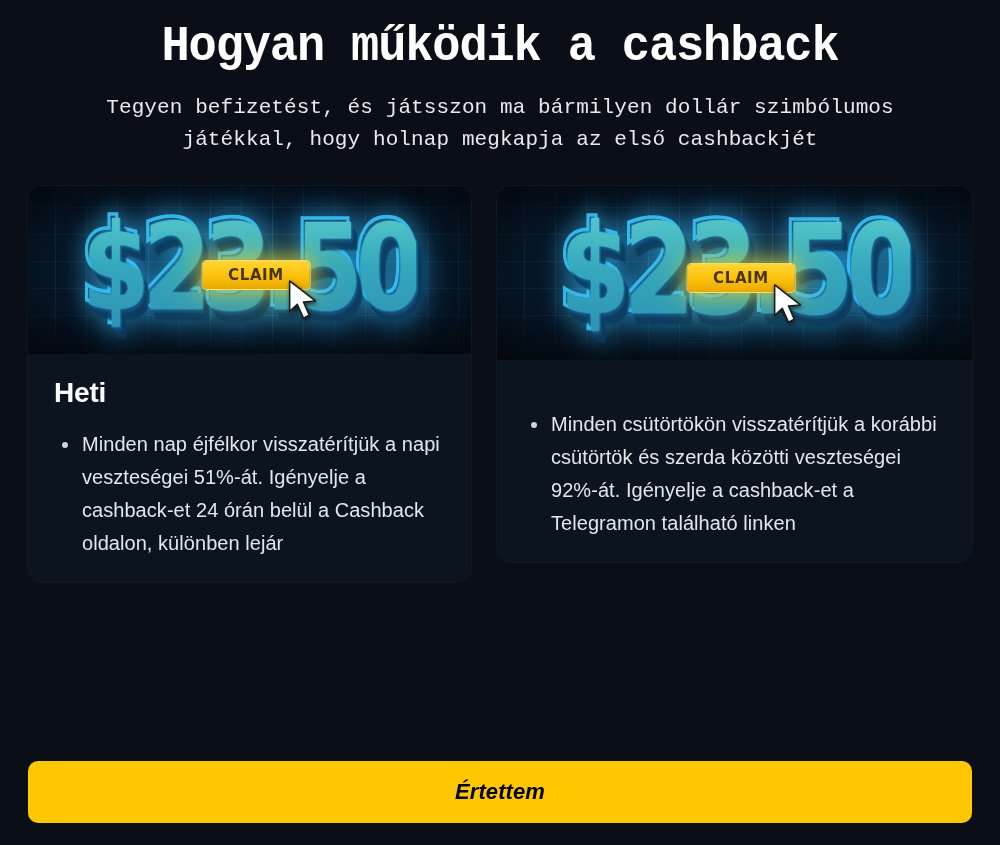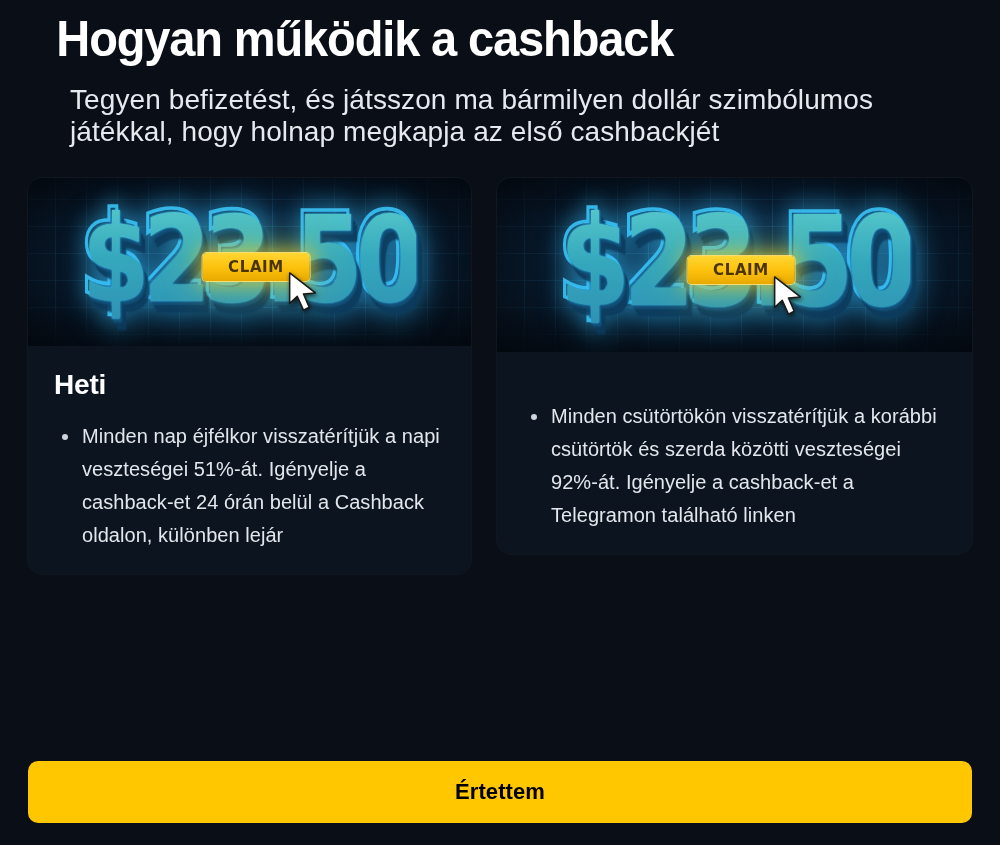--- a/index.html
+++ b/index.html
@@ -20,38 +20,40 @@
 
   .page {
     position: relative;
     width: 1000px;
     height: 845px;
     padding: 0 28px;
   }
 
   
   .header {
-    padding-top: 8px;
+    text-align: center;
+    padding-top: 16px;
+    font-family: Liberation Mono, monospace;
   }
 
   .page-title {
     font-size: 50px;
     line-height: 62px;
     font-weight: 700;
     letter-spacing: -1.2px;
     color: #ffffff;
     transform: scaleX(0.94);
     transform-origin: center;
     white-space: nowrap;
   }
 
   .page-subtitle {
     margin: 14px auto 0;
     max-width: 860px;
-    font-size: 28px;
+    font-size: 21px;
     line-height: 32px;
     font-weight: 400;
     color: #e6e9ee;
     letter-spacing: 0.1px;
   }
 
   
   .cards {
     display: flex;
     gap: 26px;
@@ -240,20 +242,21 @@
     height: 62px;
     border: none;
     border-radius: 10px;
     background: #ffc700;
     color: #000000;
     font-family: "Liberation Sans", sans-serif;
     font-size: 22px;
     font-weight: 700;
     letter-spacing: 0.1px;
     cursor: pointer;
+    font-style: italic;
   }
 </style>
 </head>
 <body>
 
 <div class="page">
 
   <div class="header">
     <h1 class="page-title">Hogyan működik a cashback</h1>
     <p class="page-subtitle">Tegyen befizetést, és játsszon ma bármilyen dollár szimbólumos játékkal, hogy holnap megkapja az első cashbackjét</p>

